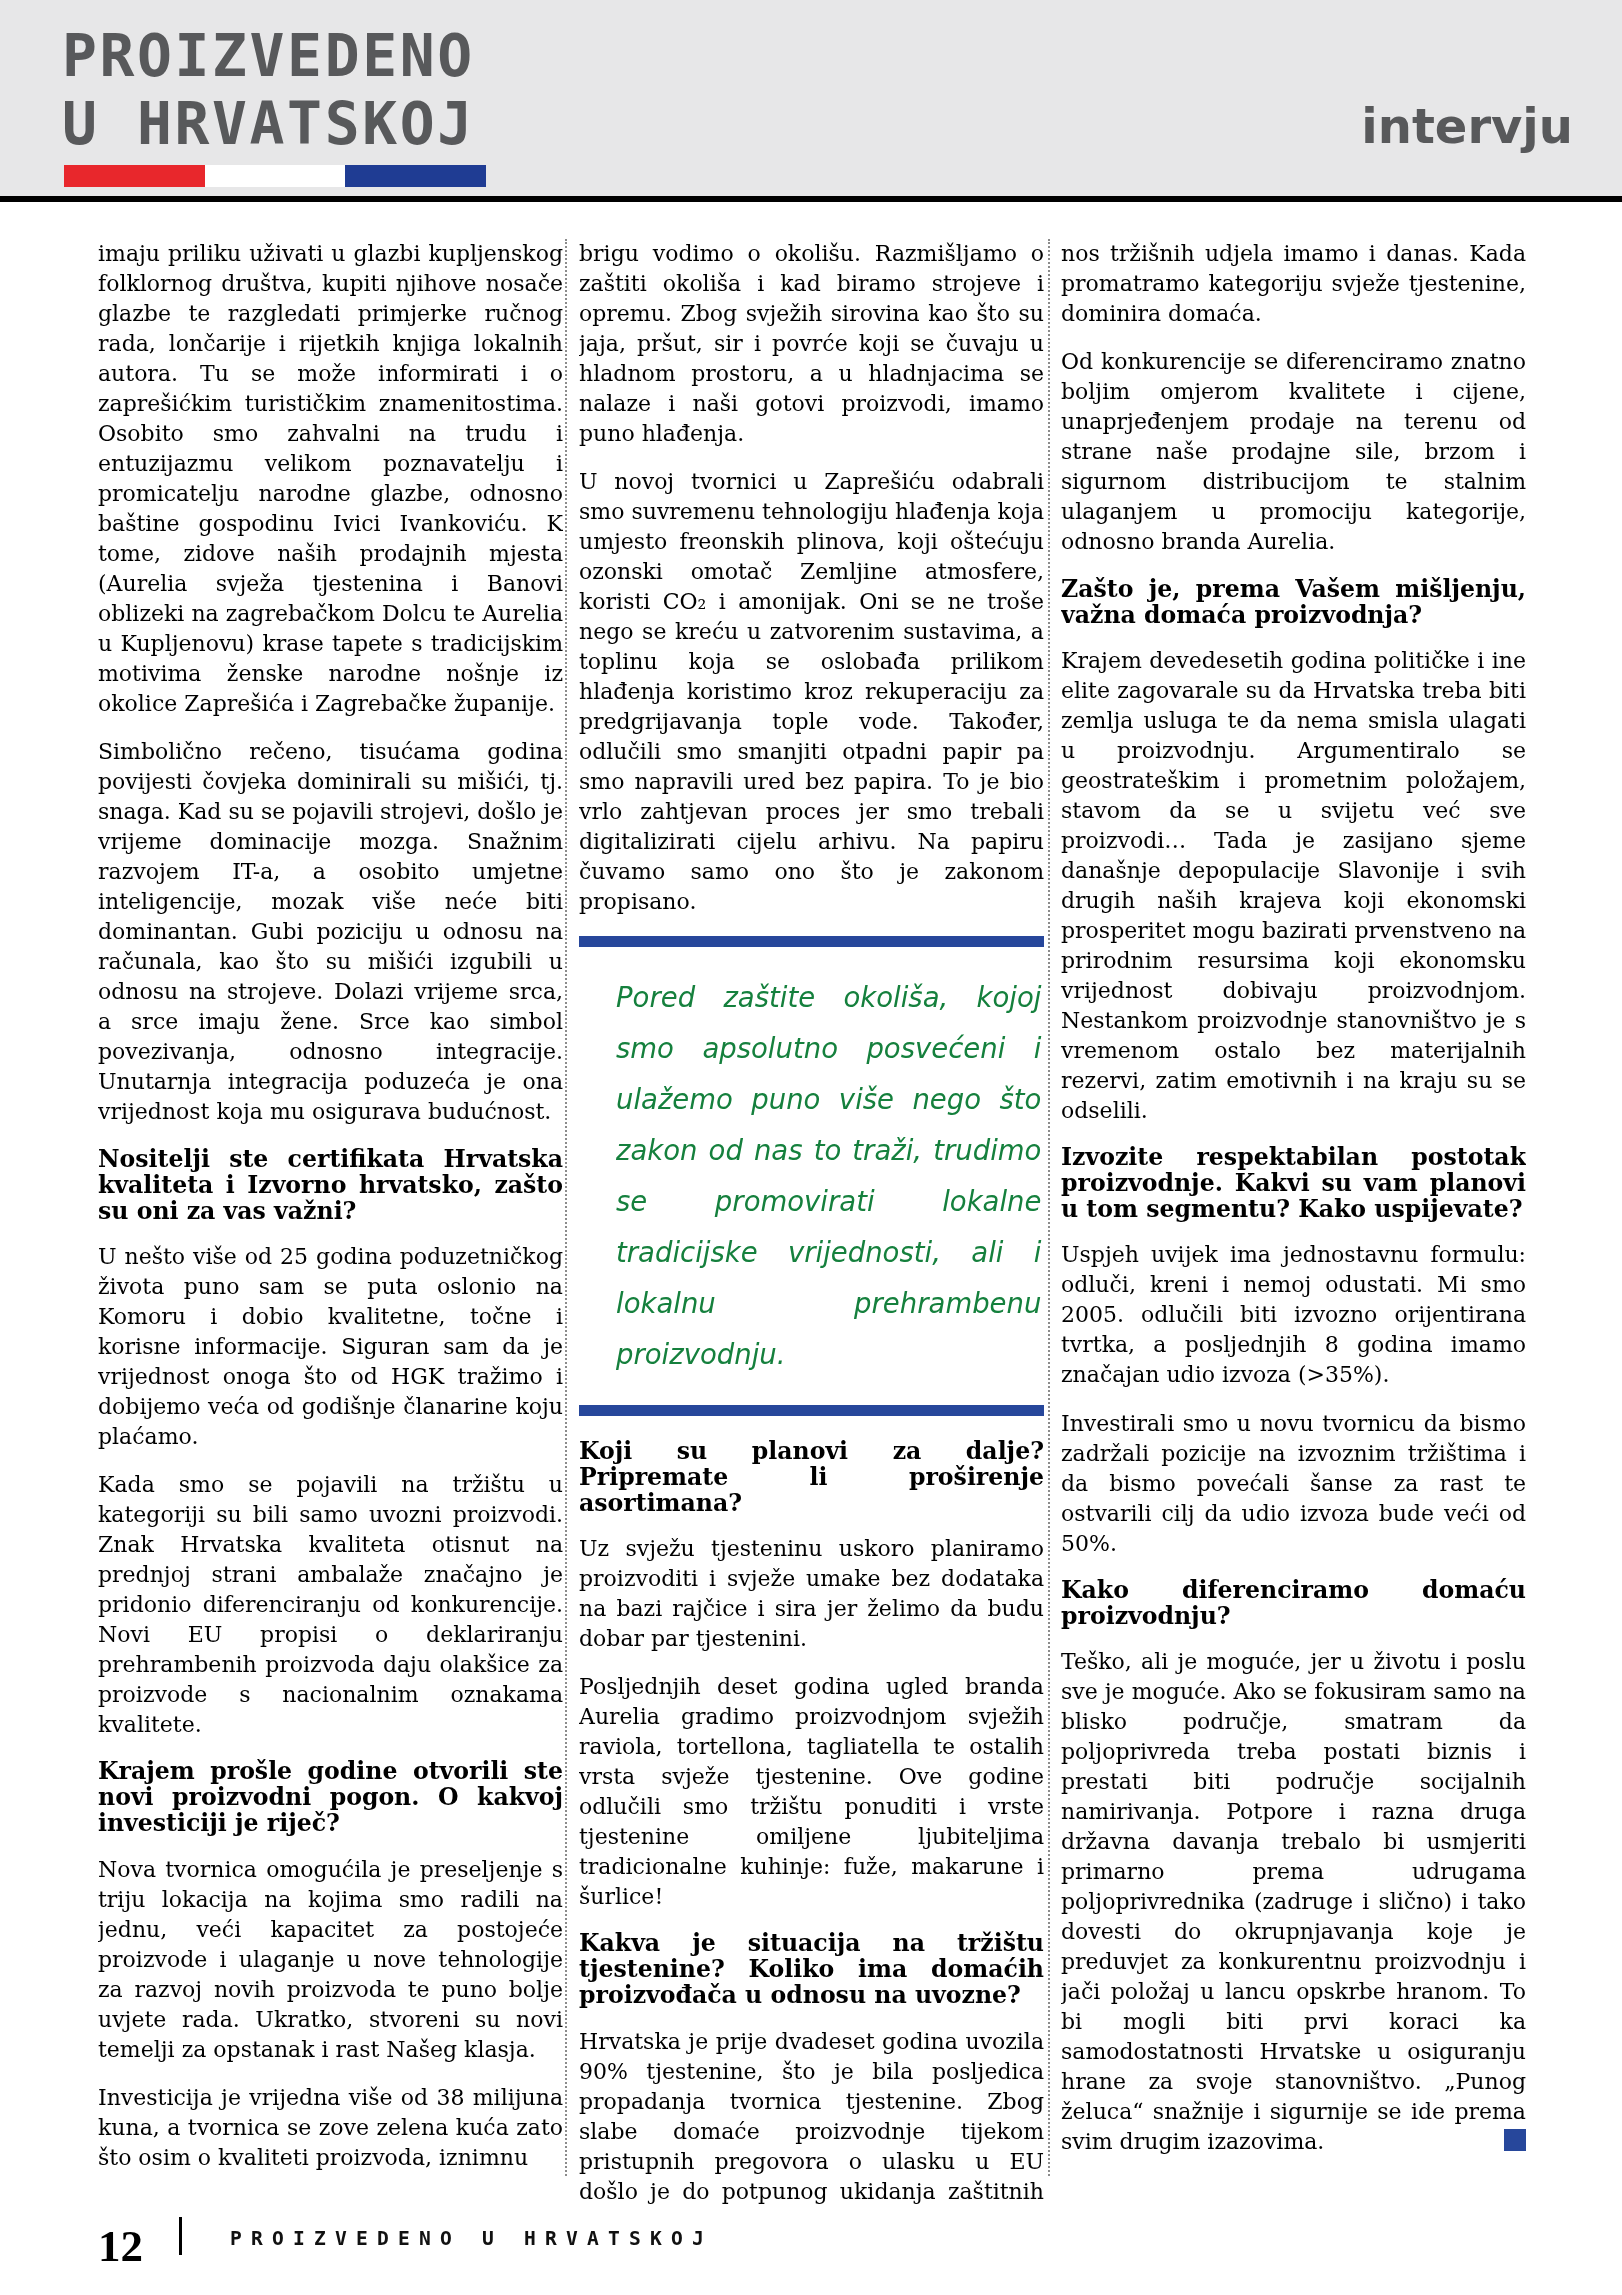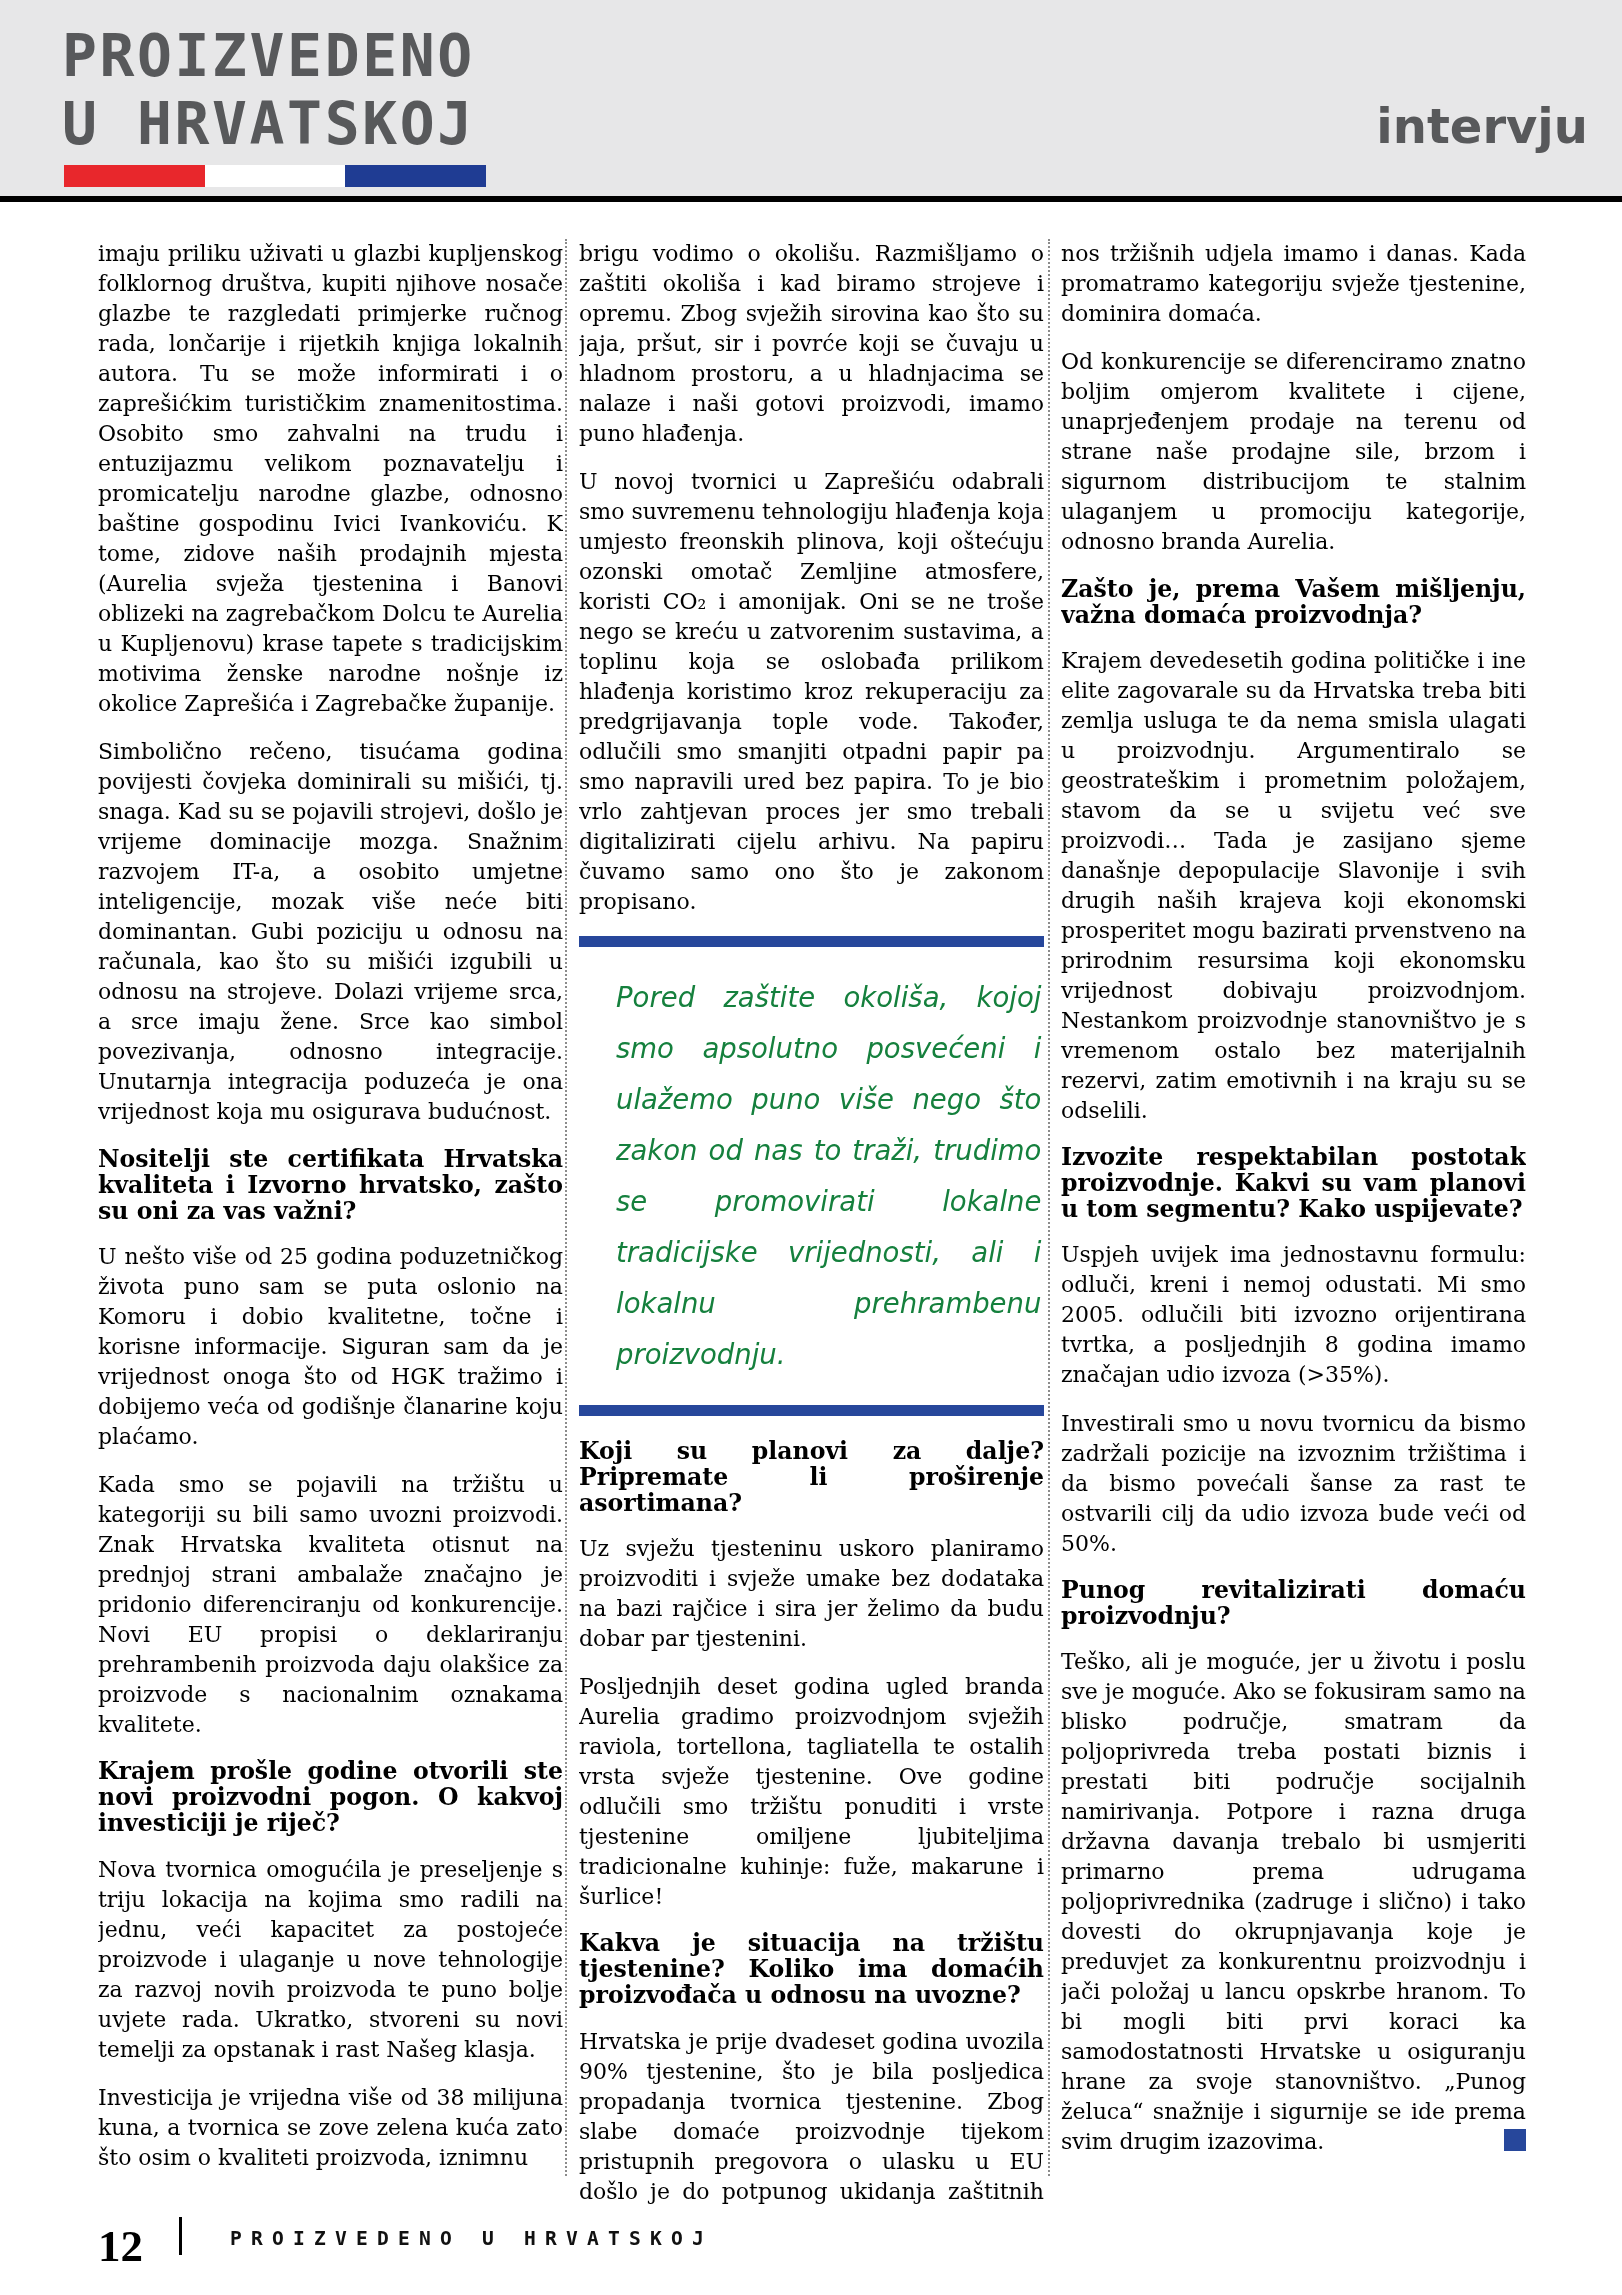--- a/index.html
+++ b/index.html
@@ -27,21 +27,21 @@
     white-space:pre;
   }
   .flag{
     position:absolute; left:64px; top:165px; width:422px; height:22px;
     display:flex;
   }
   .flag-red{flex:1;background:#e8272c;}
   .flag-white{flex:1;background:#ffffff;}
   .flag-blue{flex:1;background:#1f3c93;}
   .section-label{
-    position:absolute; top:98px; right:35px;
+    position:absolute; top:98px; right:50px;
     font-family:"DejaVu Sans", sans-serif;
     font-weight:bold; font-size:48px; color:#58595b;
   }
   
   .col{
     position:absolute; top:239px; width:465px; height:1970px; overflow:hidden;
     font-family:"DejaVu Serif", serif; font-size:22px; line-height:30px;
     text-align:justify; color:#000;
   }
   .col-1{left:98px;}
@@ -137,20 +137,20 @@
 </div>
 
 <div class="col col-3">
   <p>nos tržišnih udjela imamo i danas. Kada promatramo kategoriju svježe tjestenine, dominira domaća.</p>
   <p>Od konkurencije se diferenciramo znatno boljim omjerom kvalitete i cijene, unaprjeđenjem prodaje na terenu od strane naše prodajne sile, brzom i sigurnom distribucijom te stalnim ulaganjem u promociju kategorije, odnosno branda Aurelia.</p>
   <h3>Zašto je, prema Vašem mišljenju, važna domaća proizvodnja?</h3>
   <p>Krajem devedesetih godina političke i ine elite zagovarale su da Hrvatska treba biti zemlja usluga te da nema smisla ulagati u proizvodnju. Argumentiralo se geostrateškim i prometnim položajem, stavom da se u svijetu već sve proizvodi… Tada je zasijano sjeme današnje depopulacije Slavonije i svih drugih naših krajeva koji ekonomski prosperitet mogu bazirati prvenstveno na prirodnim resursima koji ekonomsku vrijednost dobivaju proizvodnjom. Nestankom proizvodnje stanovništvo je s vremenom ostalo bez materijalnih rezervi, zatim emotivnih i na kraju su se odselili.</p>
   <h3>Izvozite respektabilan postotak proizvodnje. Kakvi su vam planovi u tom segmentu? Kako uspijevate?</h3>
   <p>Uspjeh uvijek ima jednostavnu formulu: odluči, kreni i nemoj odustati. Mi smo 2005. odlučili biti izvozno orijentirana tvrtka, a posljednjih 8 godina imamo značajan udio izvoza (&gt;35%).</p>
   <p>Investirali smo u novu tvornicu da bismo zadržali pozicije na izvoznim tržištima i da bismo povećali šanse za rast te ostvarili cilj da udio izvoza bude veći od 50%.</p>
-  <h3>Punog revitalizirati domaću proizvodnju?</h3>
+  <h3>Kako diferenciramo domaću proizvodnju?</h3>
   <p class="p-end"><span>Teško, ali je moguće, jer u životu i poslu sve je moguće. Ako se fokusiram samo na blisko područje, smatram da poljoprivreda treba postati biznis i prestati biti područje socijalnih namirivanja. Potpore i razna druga državna davanja trebalo bi usmjeriti primarno prema udrugama poljoprivrednika (zadruge i slično) i tako dovesti do okrupnjavanja koje je preduvjet za konkurentnu proizvodnju i jači položaj u lancu opskrbe hranom. To bi mogli biti prvi koraci ka samodostatnosti Hrvatske u osiguranju hrane za svoje stanovništvo. „Punog želuca“ snažnije i sigurnije se ide prema svim drugim izazovima.</span><span class="endmark"></span></p>
 </div>
 
 <div class="page-num">12</div>
 <div class="footer-bar"></div>
 <div class="footer-title">PROIZVEDENO U HRVATSKOJ</div>
 
 
 </body></html>

